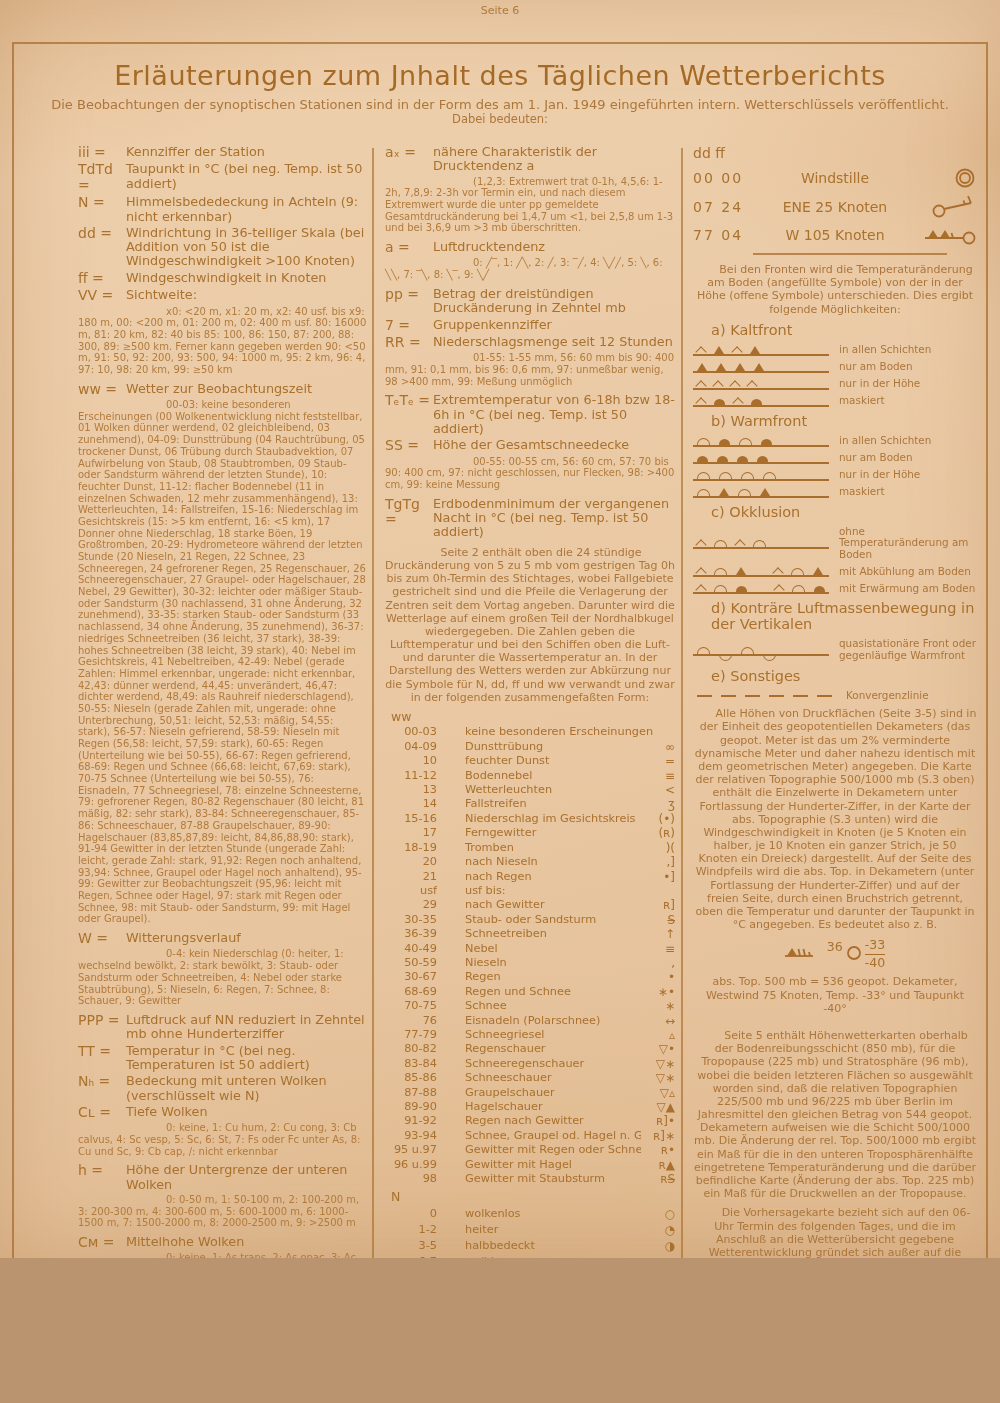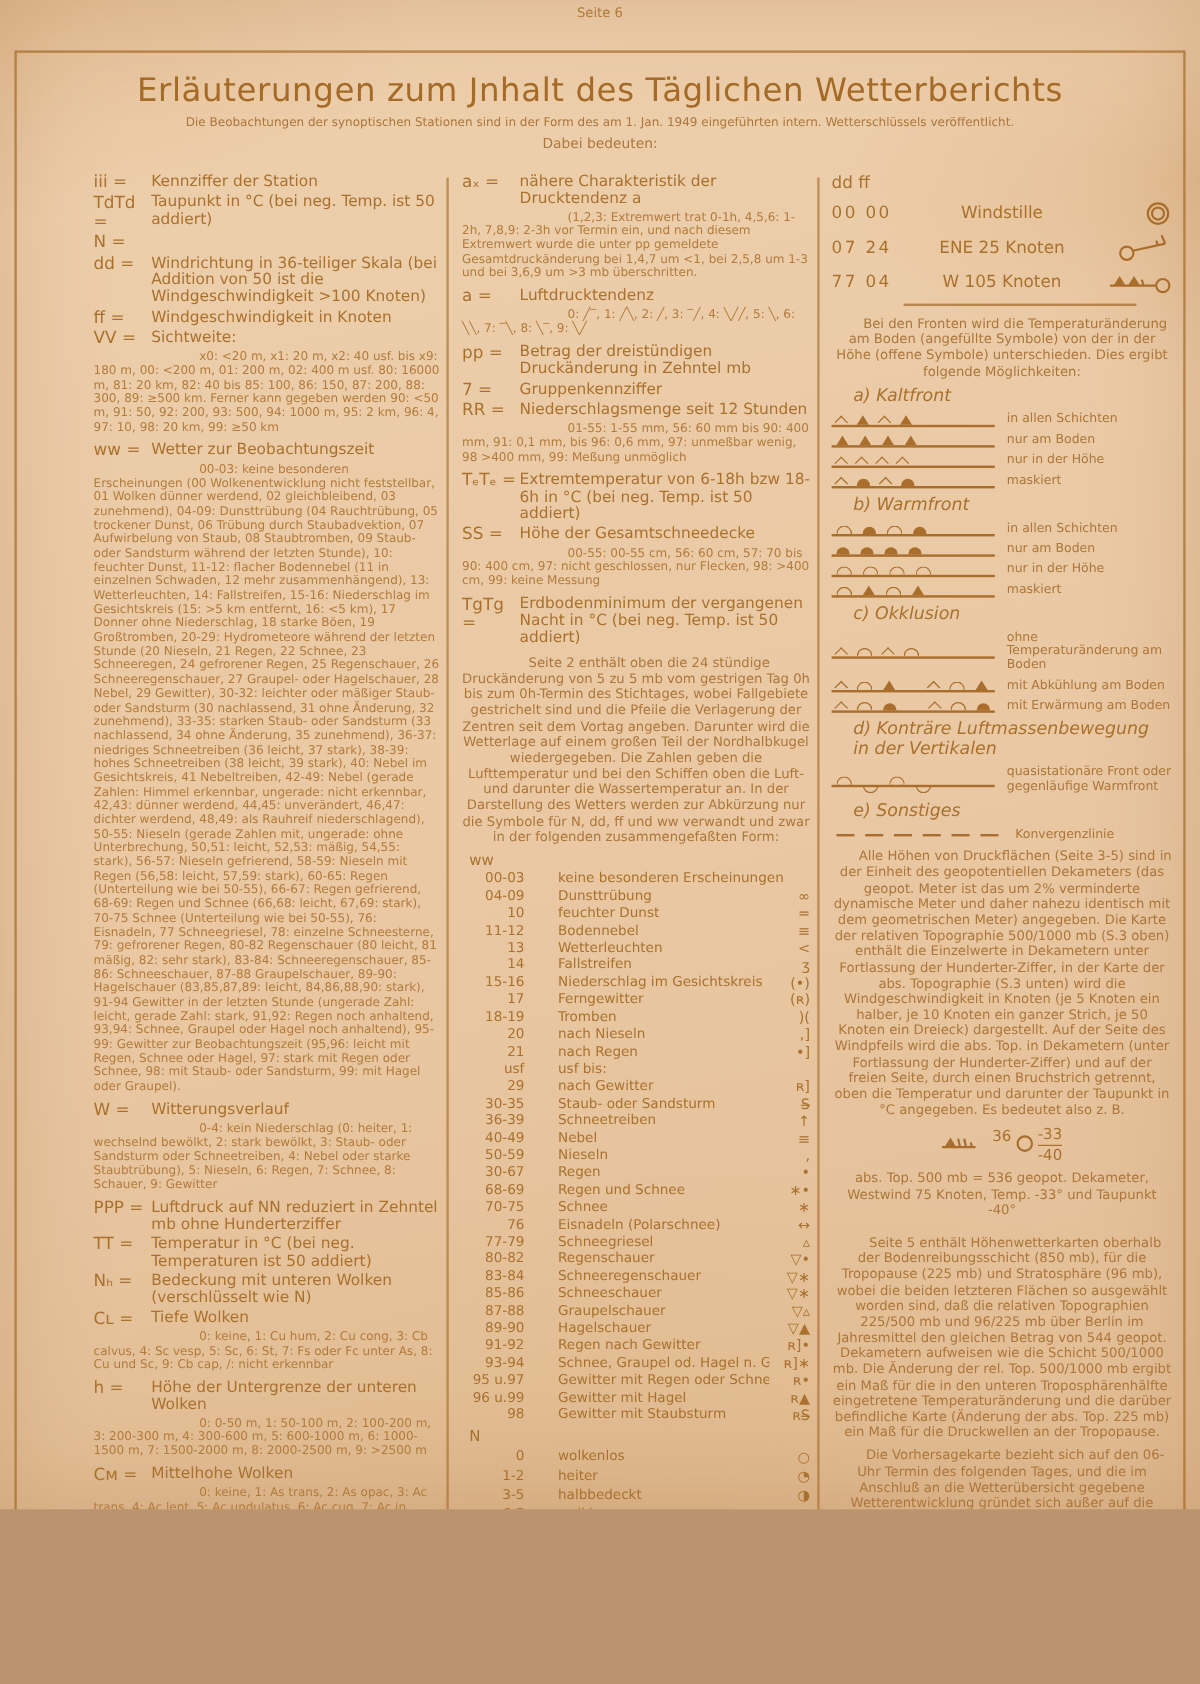--- a/index.html
+++ b/index.html
@@ -9,21 +9,21 @@
     background:
       radial-gradient(600px 300px at 0% 0%, rgba(195,135,75,.22), transparent 60%),
       radial-gradient(500px 260px at 100% 12%, rgba(195,135,75,.20), transparent 60%),
       radial-gradient(900px 420px at 50% 100%, rgba(205,155,95,.16), transparent 70%),
       linear-gradient(168deg,#eed0ad 0%,#e9c8a3 55%,#e2bd95 100%);
     box-shadow:inset 0 0 90px rgba(150,90,40,.25);
   }
   .page-label{position:absolute;top:4px;left:0;width:100%;text-align:center;font-size:11px;color:#b07a3b;}
   .frame{position:absolute;left:12px;top:42px;width:972px;height:1316px;border:2px solid rgba(168,110,45,.75);}
   .title{position:absolute;top:60px;left:0;width:100%;text-align:center;font-size:27px;letter-spacing:.5px;color:#a46a26;}
-  .subtitle1{position:absolute;top:97px;left:0;width:100%;text-align:center;font-size:10px;color:#ad763a;}
+  .subtitle1{position:absolute;top:97px;left:0;width:100%;text-align:center;font-size:13px;color:#ad763a;}
   .subtitle2{position:absolute;top:112px;left:0;width:100%;text-align:center;font-size:11.5px;color:#ad763a;}
   .vline{position:absolute;width:2px;background:rgba(168,110,45,.65);top:148px;height:1132px;}
   #v1{left:372px}#v2{left:681px}
   .col{position:absolute;top:145px;}
   #colL{left:78px;width:290px}
   #colM{left:385px;width:290px}
   #colR{left:693px;width:284px}
 
   .defrow{display:flex;margin-bottom:2px;}
   .term{flex:0 0 48px;font-size:14px;line-height:1.1;}
@@ -44,21 +44,21 @@
 
   .windtable{font-size:14px;}
   .windhead{font-size:14px;margin-bottom:6px;}
   .windrow{display:flex;align-items:center;margin-bottom:6px;}
   .windcode{flex:0 0 58px;letter-spacing:2px;}
   .windlabel{flex:1;text-align:center;}
   .windsym{flex:0 0 58px;display:flex;justify-content:flex-end;}
   .hr{height:2px;background:rgba(168,110,45,.75);margin:8px 30px 8px 60px;}
   .hr2{height:2px;background:rgba(168,110,45,.75);margin:10px 50px 6px 40px;}
 
-  .fsec-title{font-size:14.5px;margin:7px 2px 4px 18px;line-height:1.1;font-style:italic;}
+  .fsec-title{font-size:14.5px;margin:7px 2px 4px 18px;line-height:1.1;}
   .frow{display:flex;align-items:center;margin:5px 0;}
   .fline{flex:0 0 128px;display:flex;align-items:flex-end;gap:9px;border-bottom:2px solid #a96d2c;height:10px;margin-right:10px;padding:0 4px;overflow:visible;}
   .fline.dashed{border-bottom:none;height:2px;}
   .flabel{flex:1;font-size:10.4px;line-height:1.12;color:#ac763a;}
   .mk{display:inline-block;}
   .mk.tri-filled{width:0;height:0;border-left:5px solid transparent;border-right:5px solid transparent;border-bottom:8px solid #a96d2c;}
   .mk.tri-open{width:7px;height:7px;border-top:1.6px solid #a96d2c;border-left:1.6px solid #a96d2c;transform:rotate(45deg);margin-bottom:-2px;}
   .mk.semi-filled{width:11px;height:6px;background:#a96d2c;border-radius:11px 11px 0 0;}
   .mk.semi-open{width:11px;height:6px;border:1.6px solid #a96d2c;border-bottom:none;border-radius:11px 11px 0 0;}
   .mk.semi-open-down{width:11px;height:6px;border:1.6px solid #a96d2c;border-top:none;border-radius:0 0 11px 11px;transform:translateY(7px);}
@@ -102,20 +102,21 @@
           <div class="defrow">
             <span class="term">TdTd =</span>
             <span class="def">Taupunkt in °C (bei neg. Temp. ist 50 addiert)</span>
           </div>
 
         </div>
 
         <div>
           <div class="defrow">
             <span class="term">N =</span>
+            <span class="def">Himmelsbededeckung in Achteln (9: nicht erkennbar)</span>
           </div>
 
         </div>
 
         <div>
           <div class="defrow">
             <span class="term">dd =</span>
             <span class="def">Windrichtung in 36-teiliger Skala (bei Addition von 50 ist die Windgeschwindigkeit &gt;100 Knoten)</span>
           </div>
 

